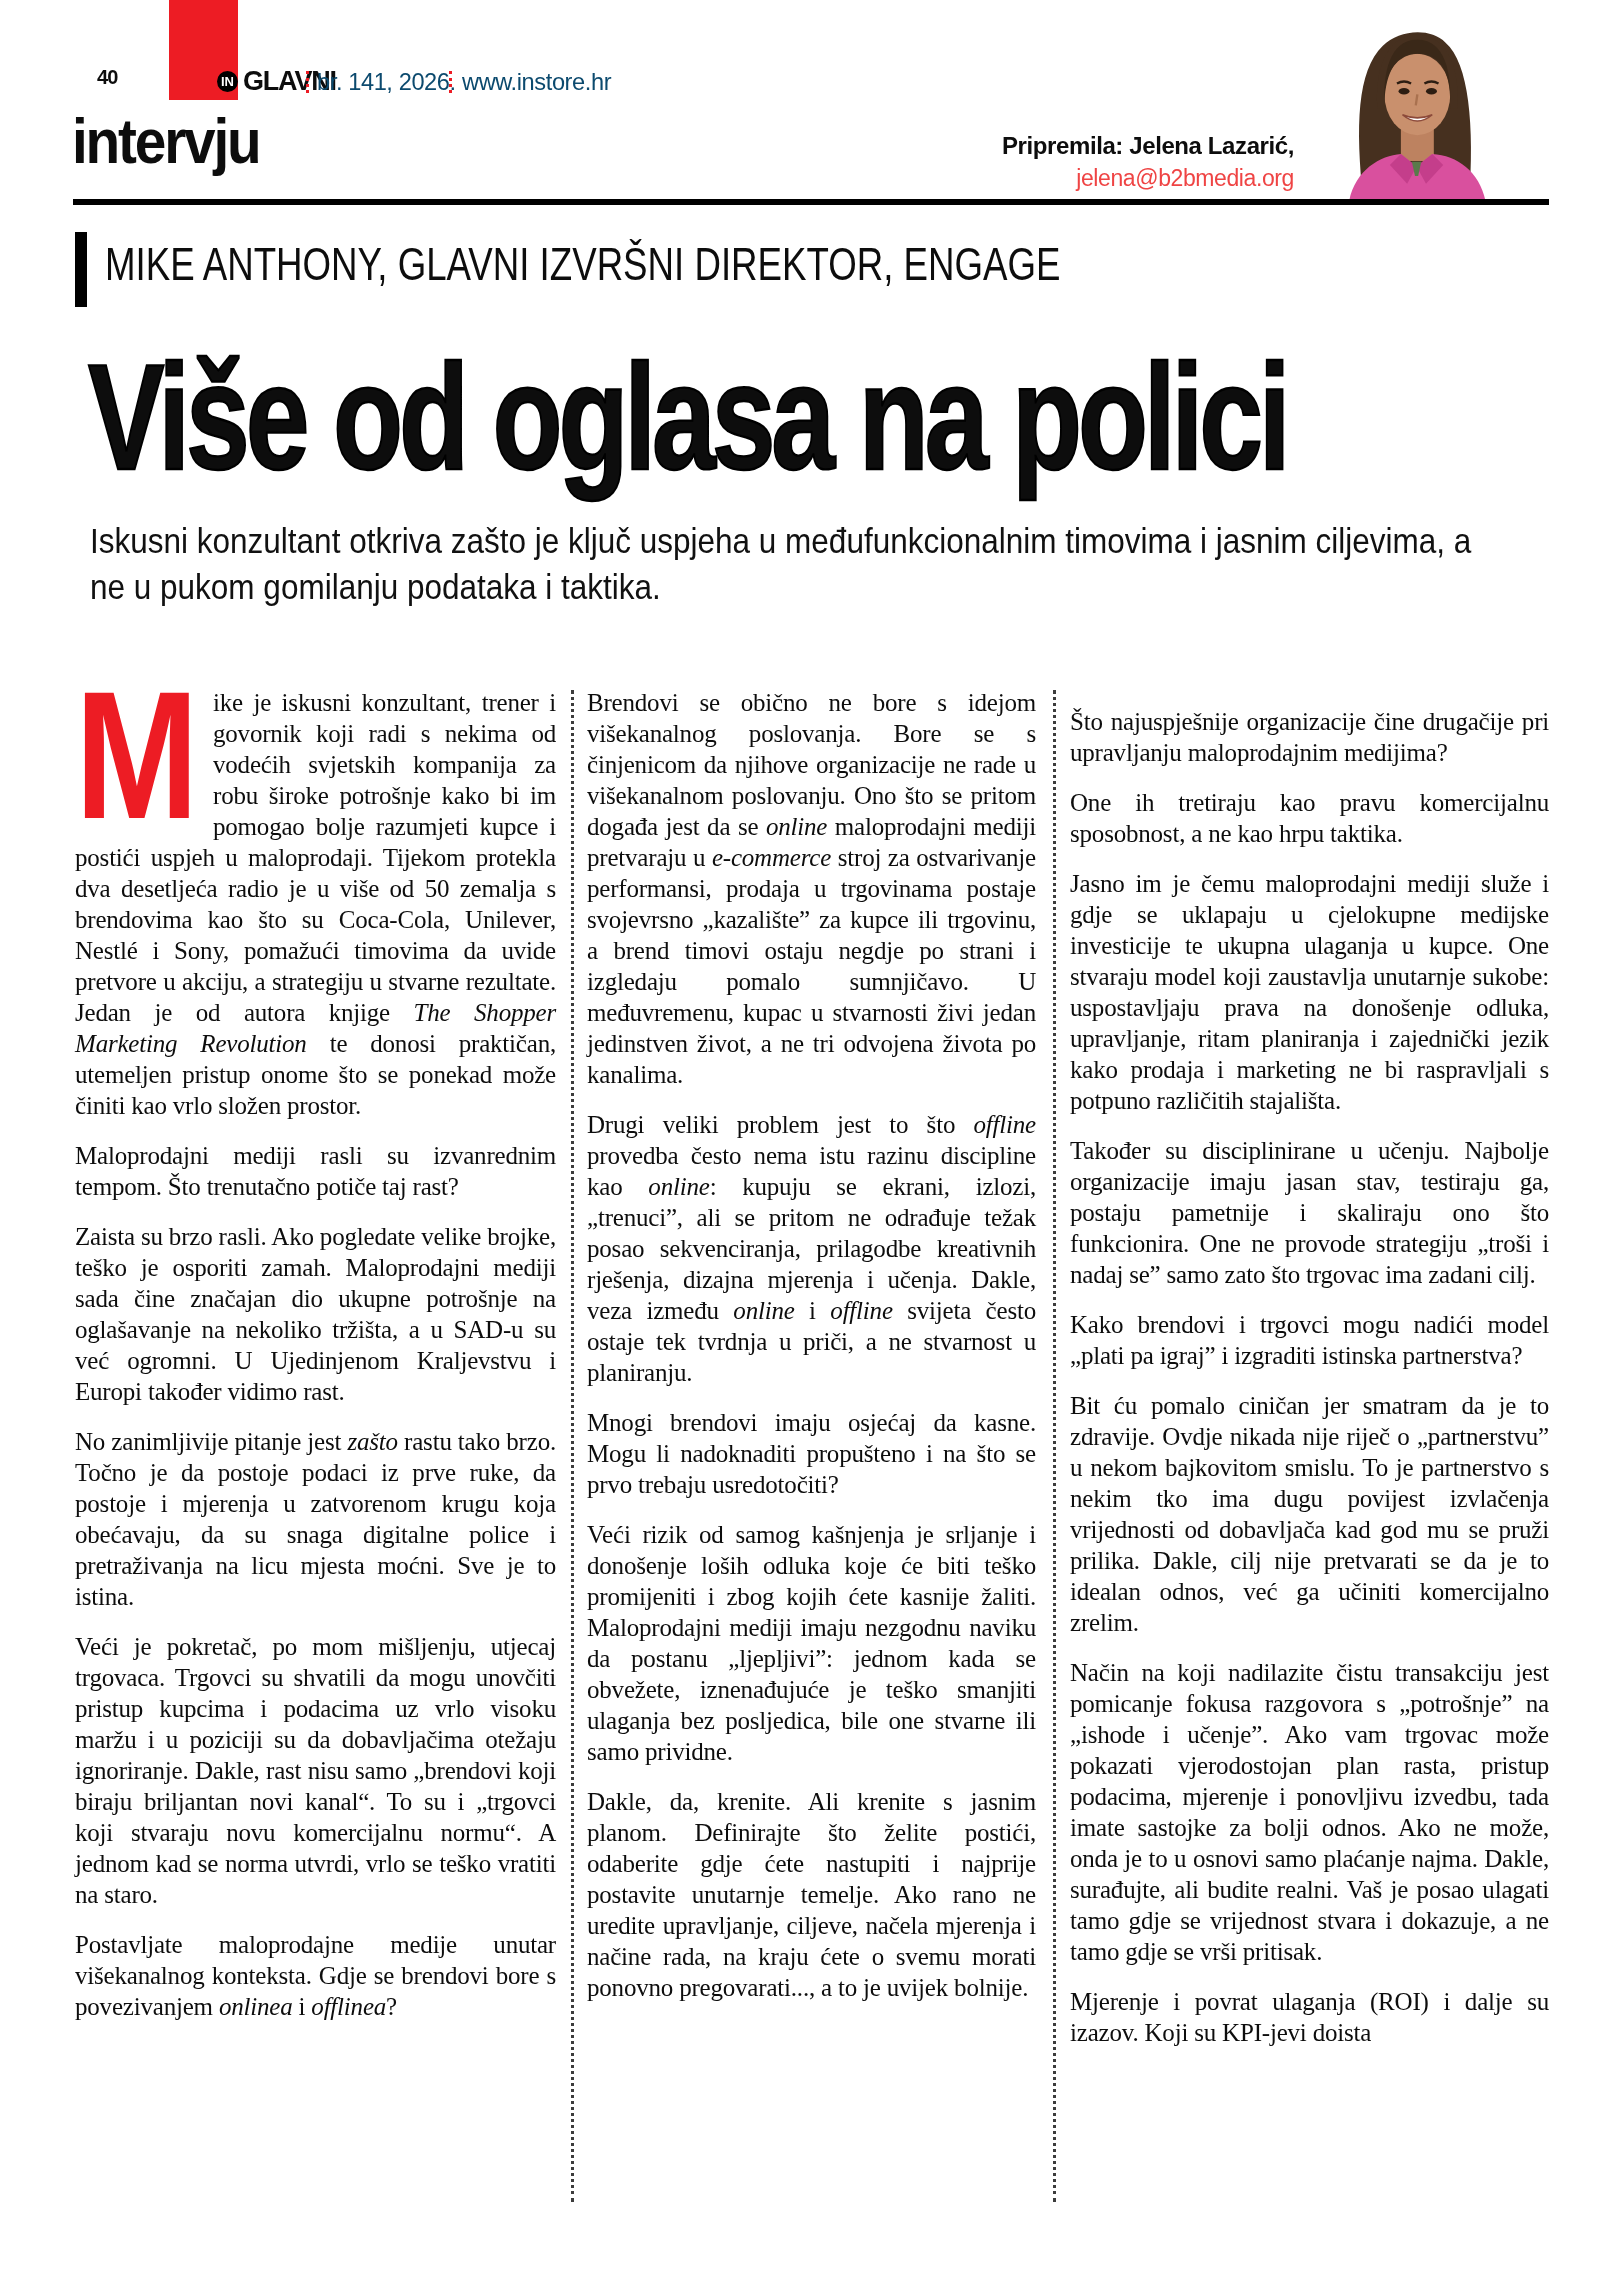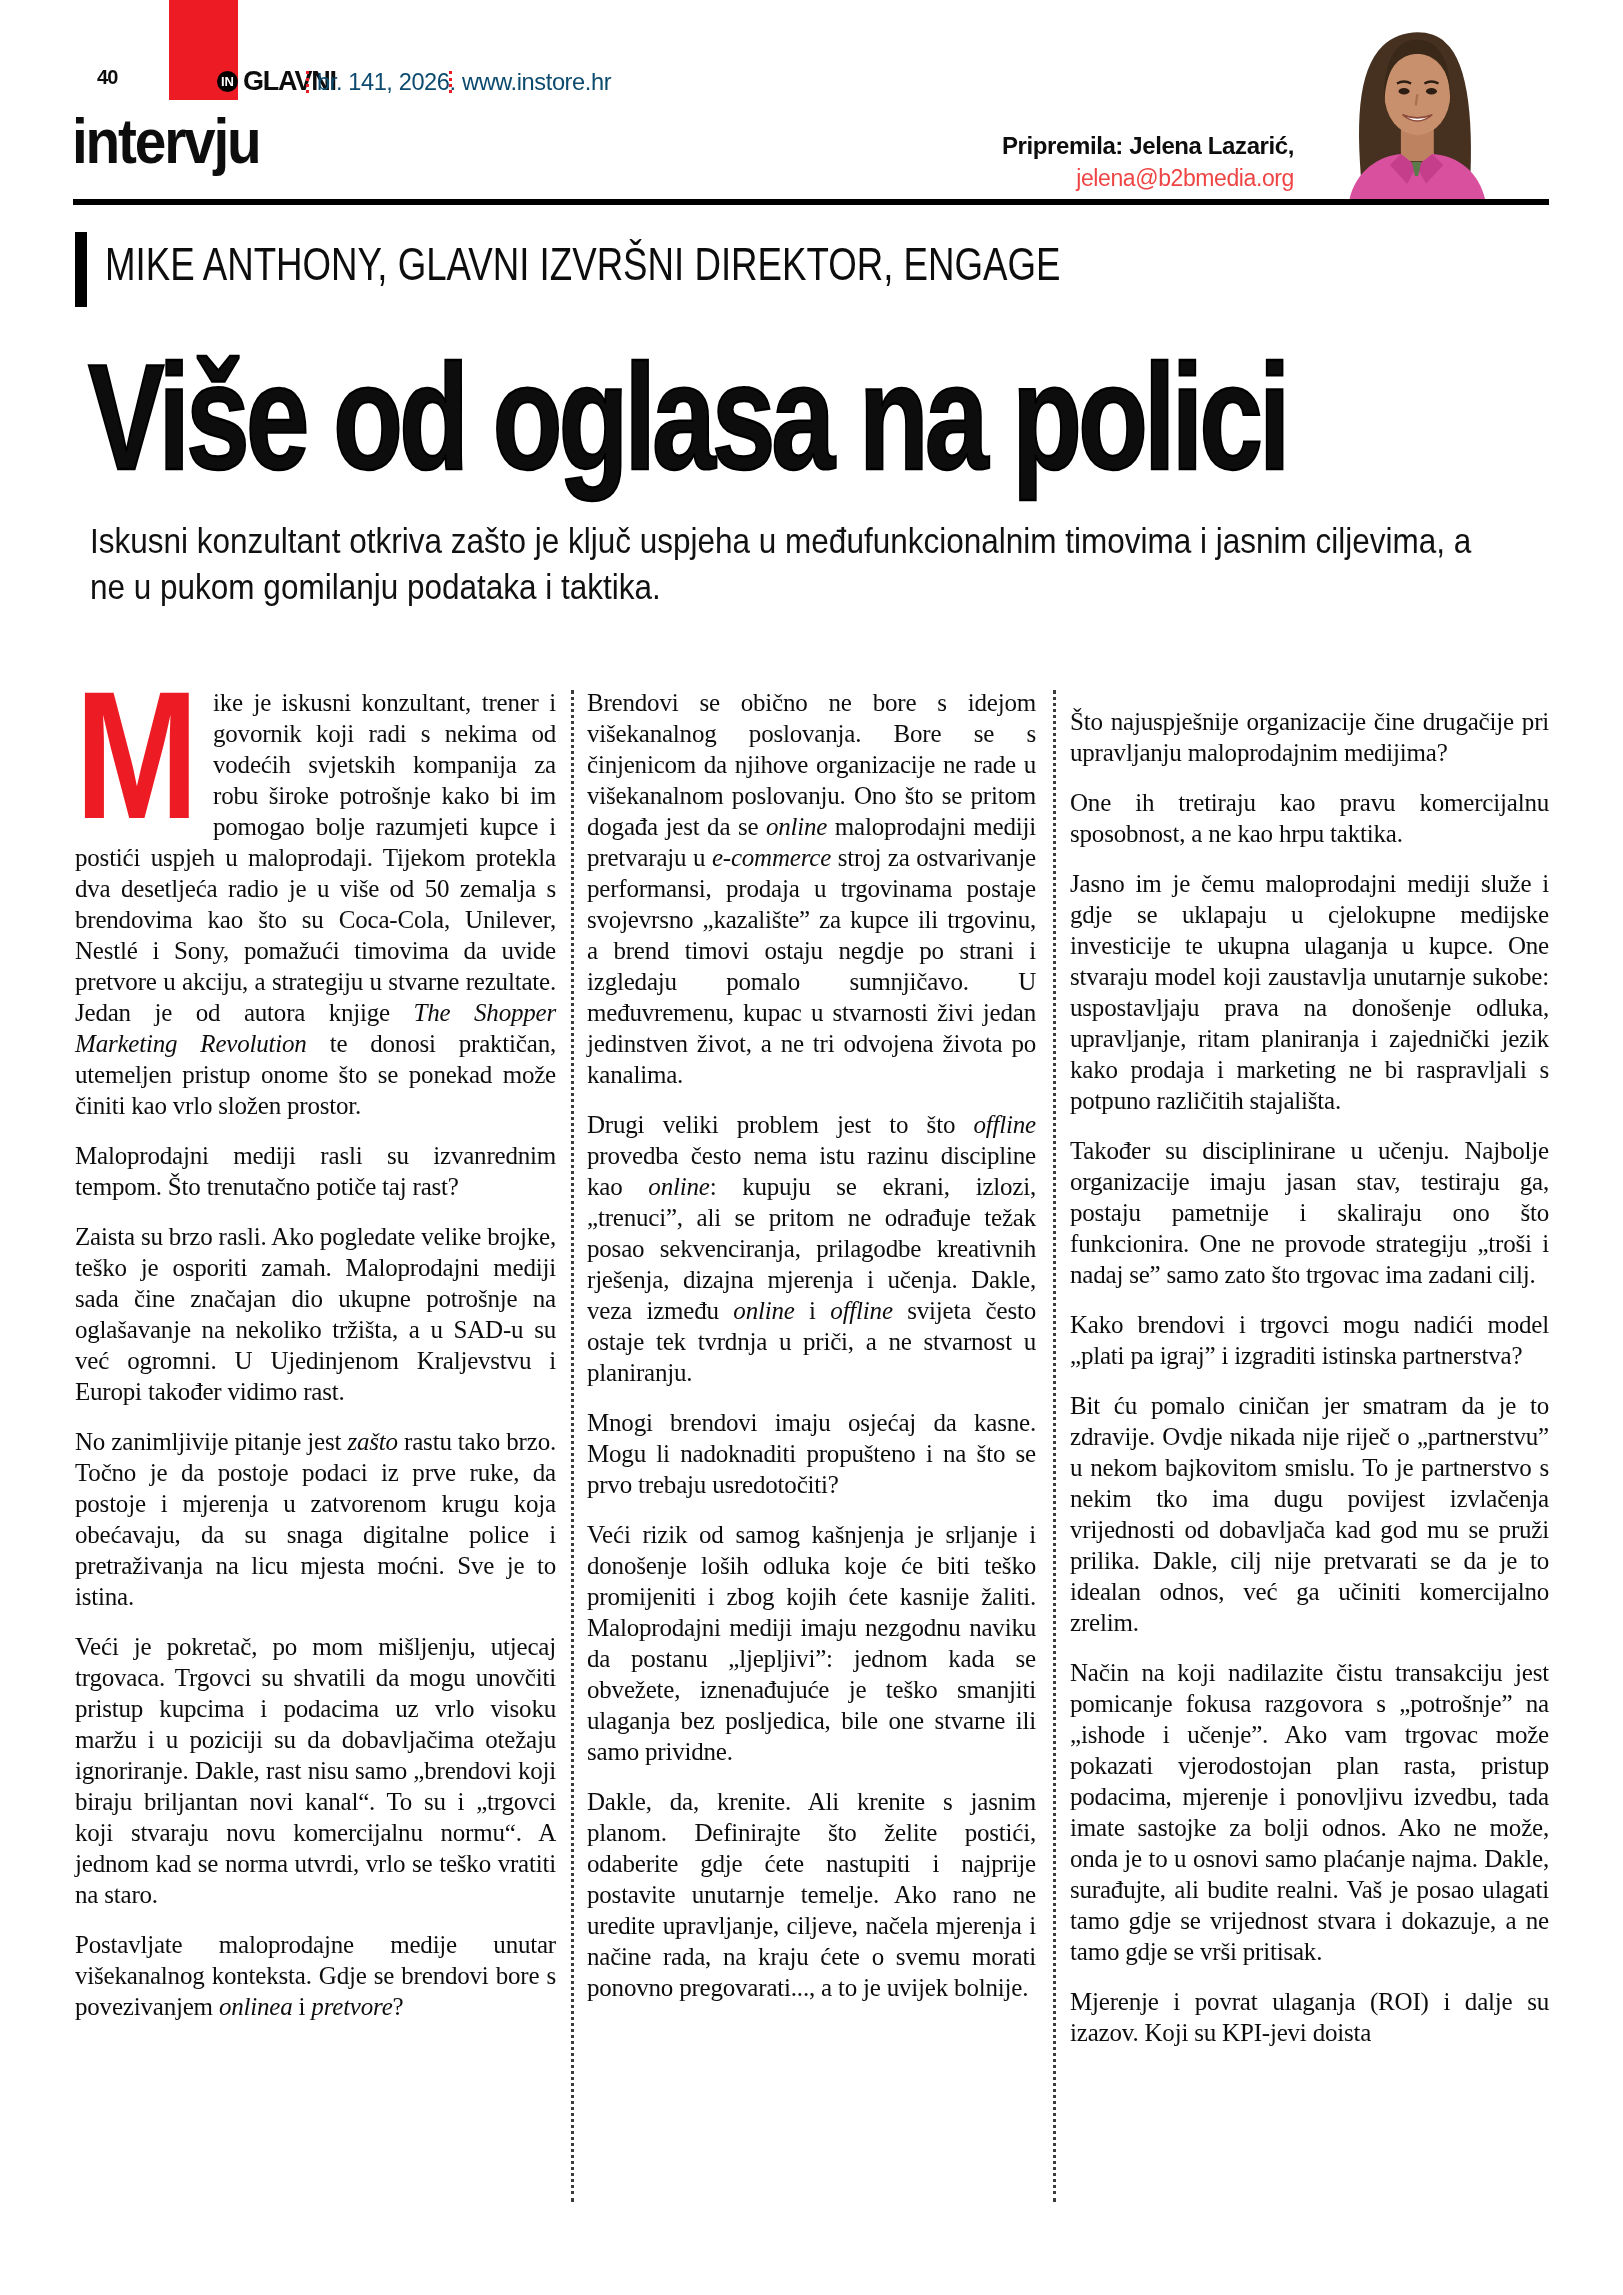--- a/index.html
+++ b/index.html
@@ -94,21 +94,21 @@
   <div class="kicker">MIKE ANTHONY, GLAVNI IZVRŠNI DIREKTOR, ENGAGE</div>
   <div class="title">Više od oglasa na polici</div>
   <div class="lead">Iskusni konzultant otkriva zašto je ključ uspjeha u međufunkcionalnim timovima i jasnim ciljevima, a ne u pukom gomilanju podataka i taktika.</div>
 
   <div class="col" style="left:75px;width:481px;">
       <p class="intro"><span class="dropcap">M</span><span>ike je iskusni konzultant, trener i govornik koji radi s nekima od vodećih svjetskih kompanija za robu široke potrošnje kako bi im pomogao bolje razumjeti kupce i postići uspjeh u maloprodaji. Tijekom protekla dva desetljeća radio je u više od 50 zemalja s brendovima kao što su Coca-Cola, Unilever, Nestlé i Sony, pomažući timovima da uvide pretvore u akciju, a strategiju u stvarne rezultate. Jedan je od autora knjige </span><i>The Shopper Marketing Revolution</i><span> te donosi praktičan, utemeljen pristup onome što se ponekad može činiti kao vrlo složen prostor.</span></p>
       <p class="question"><span>Maloprodajni mediji rasli su izvanrednim tempom. Što trenutačno potiče taj rast?</span></p>
       <p class="answer"><span>Zaista su brzo rasli. Ako pogledate velike brojke, teško je osporiti zamah. Maloprodajni mediji sada čine značajan dio ukupne potrošnje na oglašavanje na nekoliko tržišta, a u SAD-u su već ogromni. U Ujedinjenom Kraljevstvu i Europi također vidimo rast.</span></p>
       <p class="answer"><span>No zanimljivije pitanje jest </span><i>zašto</i><span> rastu tako brzo. Točno je da postoje podaci iz prve ruke, da postoje i mjerenja u zatvorenom krugu koja obećavaju, da su snaga digitalne police i pretraživanja na licu mjesta moćni. Sve je to istina.</span></p>
       <p class="answer"><span>Veći je pokretač, po mom mišljenju, utjecaj trgovaca. Trgovci su shvatili da mogu unovčiti pristup kupcima i podacima uz vrlo visoku maržu i u poziciji su da dobavljačima otežaju ignoriranje. Dakle, rast nisu samo „brendovi koji biraju briljantan novi kanal“. To su i „trgovci koji stvaraju novu komercijalnu normu“. A jednom kad se norma utvrdi, vrlo se teško vratiti na staro.</span></p>
-      <p class="question"><span>Postavljate maloprodajne medije unutar višekanalnog konteksta. Gdje se brendovi bore s povezivanjem </span><i>onlinea</i><span> i </span><i>pretvore</i><span>?</span></p>
+      <p class="question"><span>Postavljate maloprodajne medije unutar višekanalnog konteksta. Gdje se brendovi bore s povezivanjem </span><i>onlinea</i><span> i </span><i>offlinea</i><span>?</span></p>
     </div>
   <div class="col-divider" style="left:571px;"></div>
   <div class="col" style="left:587px;width:449px;">
       <p class="answer"><span>Brendovi se obično ne bore s idejom višekanalnog poslovanja. Bore se s činjenicom da njihove organizacije ne rade u višekanalnom poslovanju. Ono što se pritom događa jest da se </span><i>online</i><span> maloprodajni mediji pretvaraju u </span><i>e-commerce</i><span> stroj za ostvarivanje performansi, prodaja u trgovinama postaje svojevrsno „kazalište” za kupce ili trgovinu, a brend timovi ostaju negdje po strani i izgledaju pomalo sumnjičavo. U međuvremenu, kupac u stvarnosti živi jedan jedinstven život, a ne tri odvojena života po kanalima.</span></p>
       <p class="answer"><span>Drugi veliki problem jest to što </span><i>offline</i><span> provedba često nema istu razinu discipline kao </span><i>online</i><span>: kupuju se ekrani, izlozi, „trenuci”, ali se pritom ne odrađuje težak posao sekvenciranja, prilagodbe kreativnih rješenja, dizajna mjerenja i učenja. Dakle, veza između </span><i>online</i><span> i </span><i>offline</i><span> svijeta često ostaje tek tvrdnja u priči, a ne stvarnost u planiranju.</span></p>
       <p class="question"><span>Mnogi brendovi imaju osjećaj da kasne. Mogu li nadoknaditi propušteno i na što se prvo trebaju usredotočiti?</span></p>
       <p class="answer"><span>Veći rizik od samog kašnjenja je srljanje i donošenje loših odluka koje će biti teško promijeniti i zbog kojih ćete kasnije žaliti. Maloprodajni mediji imaju nezgodnu naviku da postanu „ljepljivi”: jednom kada se obvežete, iznenađujuće je teško smanjiti ulaganja bez posljedica, bile one stvarne ili samo prividne.</span></p>
       <p class="answer"><span>Dakle, da, krenite. Ali krenite s jasnim planom. Definirajte što želite postići, odaberite gdje ćete nastupiti i najprije postavite unutarnje temelje. Ako rano ne uredite upravljanje, ciljeve, načela mjerenja i načine rada, na kraju ćete o svemu morati ponovno pregovarati..., a to je uvijek bolnije.</span></p>
     </div>
   <div class="col-divider" style="left:1053px;"></div>

